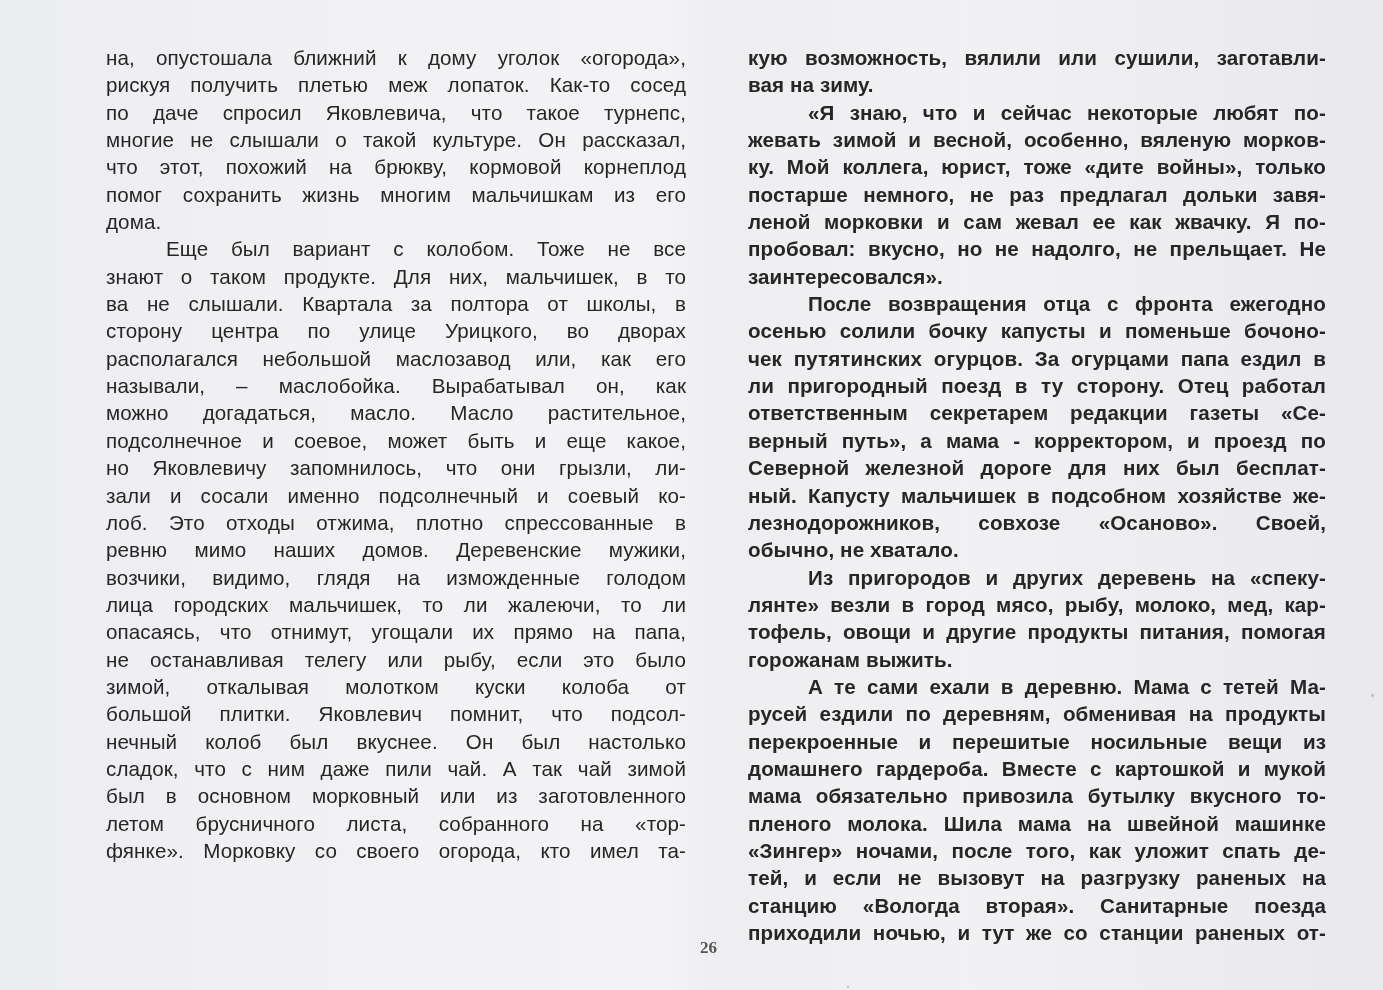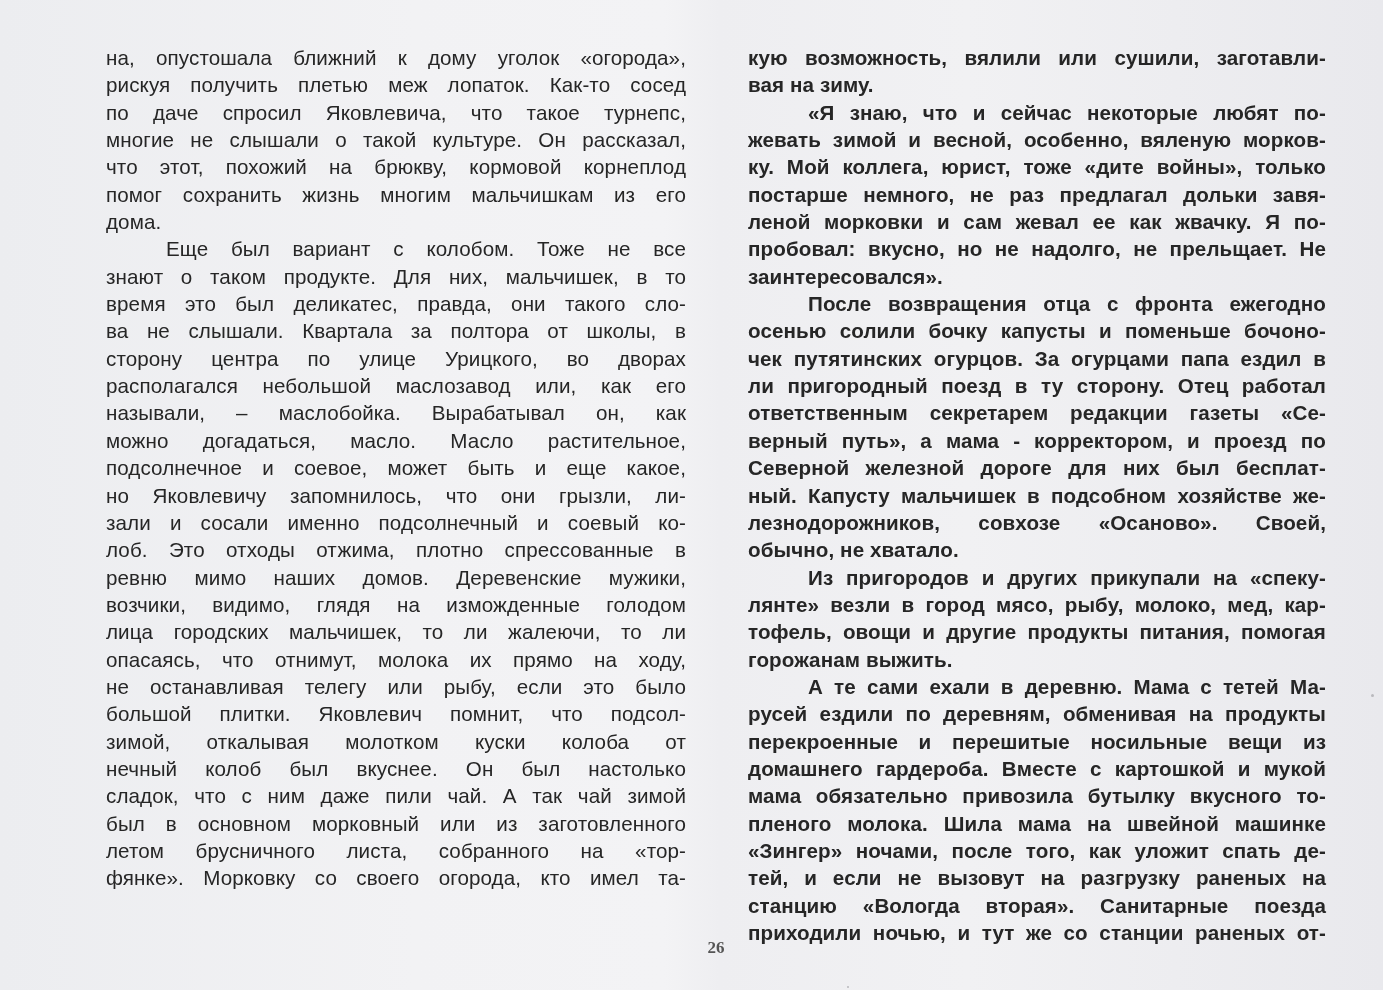--- a/index.html
+++ b/index.html
@@ -51,21 +51,20 @@
       text-align-last: left;
     }
     .line.indent {
       padding-left: 60px;
     }
     .page-number {
       position: absolute;
       left: 700px;
       top: 938px;
       width: 32px;
-      text-align: center;
       font-family: "Liberation Serif", serif;
       font-size: 17px;
       font-weight: bold;
       color: #555;
     }
     .scan-mark {
       position: absolute;
       width: 3px;
       height: 3px;
       border-radius: 50%;
@@ -79,37 +78,36 @@
   <div class="page page-left" id="left-page">
       <div class="line">на, опустошала ближний к дому уголок «огорода»,</div>
       <div class="line">рискуя получить плетью меж лопаток.  Как-то сосед</div>
       <div class="line">по даче спросил Яковлевича, что такое турнепс,</div>
       <div class="line">многие не слышали о такой культуре. Он рассказал,</div>
       <div class="line">что этот, похожий на брюкву, кормовой корнеплод</div>
       <div class="line">помог сохранить жизнь многим мальчишкам из его</div>
       <div class="line last">дома.</div>
       <div class="line indent">Еще был вариант с колобом. Тоже не все</div>
       <div class="line">знают о таком продукте. Для них, мальчишек, в то</div>
-      <div class="line">время это был деликатес, правда, они такого сло-</div>
       <div class="line">ва не слышали.  Квартала за полтора от школы, в</div>
       <div class="line">сторону центра по улице Урицкого, во дворах</div>
       <div class="line">располагался небольшой маслозавод или, как его</div>
       <div class="line">называли, – маслобойка. Вырабатывал он, как</div>
       <div class="line">можно догадаться, масло. Масло растительное,</div>
       <div class="line">подсолнечное и соевое, может быть и еще какое,</div>
       <div class="line">но Яковлевичу запомнилось, что они грызли, ли-</div>
       <div class="line">зали и сосали именно подсолнечный и соевый ко-</div>
       <div class="line">лоб. Это отходы отжима, плотно спрессованные в</div>
       <div class="line">ревню мимо наших домов. Деревенские мужики,</div>
       <div class="line">возчики, видимо,  глядя на изможденные голодом</div>
       <div class="line">лица городских мальчишек, то ли жалеючи, то ли</div>
-      <div class="line">опасаясь, что отнимут, молока их прямо на ходу,</div>
+      <div class="line">опасаясь, что отнимут, угощали их прямо на папа,</div>
       <div class="line">не останавливая телегу или рыбу, если это было</div>
+      <div class="line">зимой, откалывая молотком куски колоба от</div>
       <div class="line">большой плитки. Яковлевич помнит, что подсол-</div>
-      <div class="line">зимой, откалывая молотком куски колоба от</div>
       <div class="line">нечный колоб был вкуснее. Он был настолько</div>
       <div class="line">сладок, что с ним даже пили чай. А так чай зимой</div>
       <div class="line">был в основном морковный или из заготовленного</div>
       <div class="line">летом брусничного листа, собранного на «тор-</div>
       <div class="line">фянке». Морковку со своего огорода, кто имел та-</div>
     </div>
   <div class="page page-right" id="right-page">
       <div class="line">кую возможность, вялили или сушили, заготавли-</div>
       <div class="line last">вая на зиму.</div>
       <div class="line indent">«Я знаю, что и сейчас некоторые любят по-</div>
@@ -122,21 +120,21 @@
       <div class="line indent">После возвращения отца с фронта ежегодно</div>
       <div class="line">осенью солили бочку капусты  и поменьше бочоно-</div>
       <div class="line">чек путятинских огурцов. За огурцами папа ездил в</div>
       <div class="line">ли пригородный поезд в ту сторону. Отец работал</div>
       <div class="line">ответственным секретарем редакции газеты «Се-</div>
       <div class="line">верный путь», а мама - корректором, и проезд по</div>
       <div class="line">Северной железной дороге для них был бесплат-</div>
       <div class="line">ный. Капусту мальчишек в подсобном хозяйстве же-</div>
       <div class="line">лезнодорожников, совхозе «Осаново». Своей,</div>
       <div class="line last">обычно, не хватало.</div>
-      <div class="line indent">Из пригородов и других прикупали на «спеку-</div>
+      <div class="line indent">Из пригородов и других деревень на «спеку-</div>
       <div class="line">лянте» везли в город мясо, рыбу, молоко, мед, кар-</div>
       <div class="line">тофель, овощи и другие продукты питания, помогая</div>
       <div class="line last">горожанам выжить.</div>
       <div class="line indent">А те сами ехали в деревню. Мама с тетей Ма-</div>
       <div class="line">русей ездили по деревням, обменивая на продукты</div>
       <div class="line">перекроенные и перешитые носильные вещи из</div>
       <div class="line">домашнего гардероба. Вместе с картошкой и мукой</div>
       <div class="line">мама обязательно привозила  бутылку вкусного то-</div>
       <div class="line">пленого молока. Шила мама на швейной машинке</div>
       <div class="line">«Зингер» ночами,  после того, как уложит спать де-</div>

